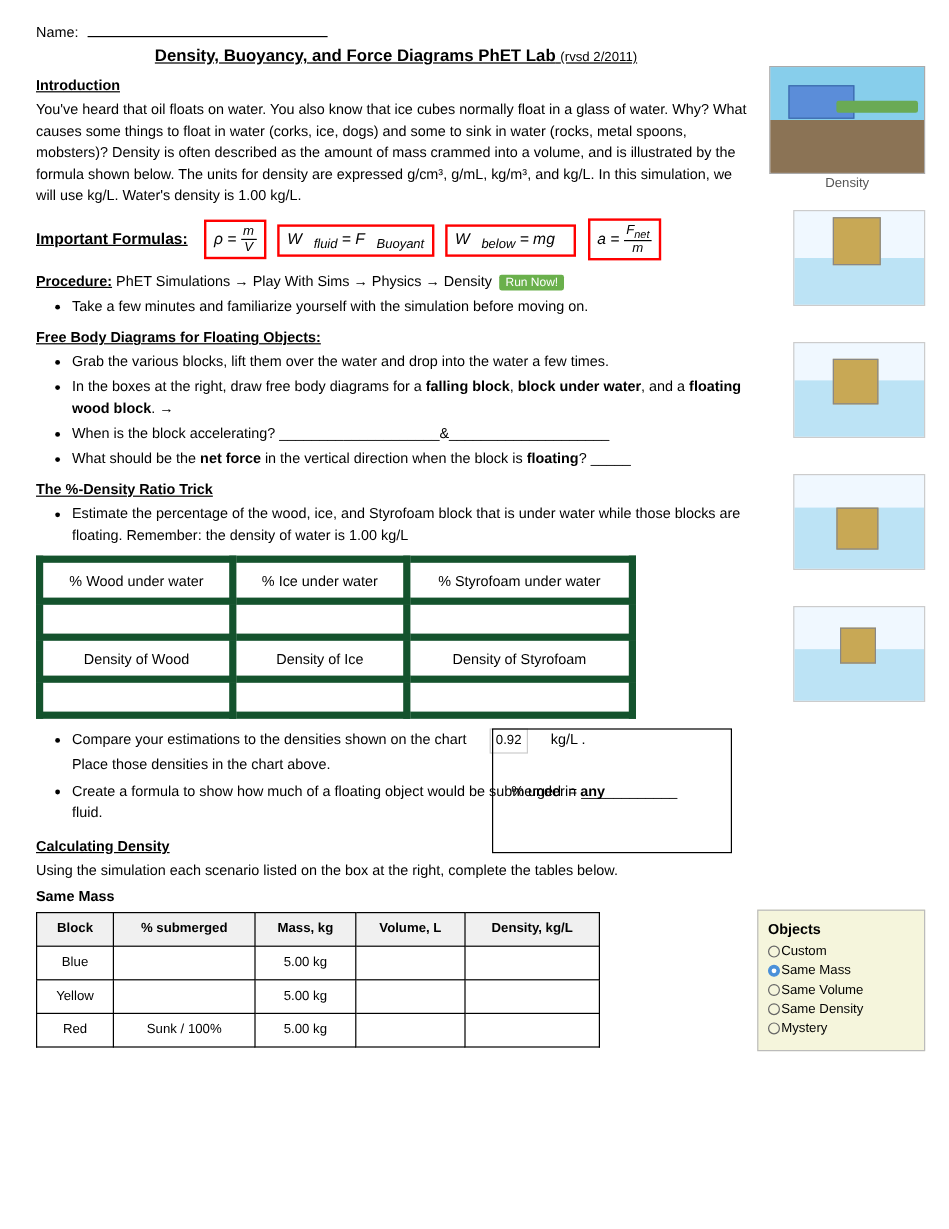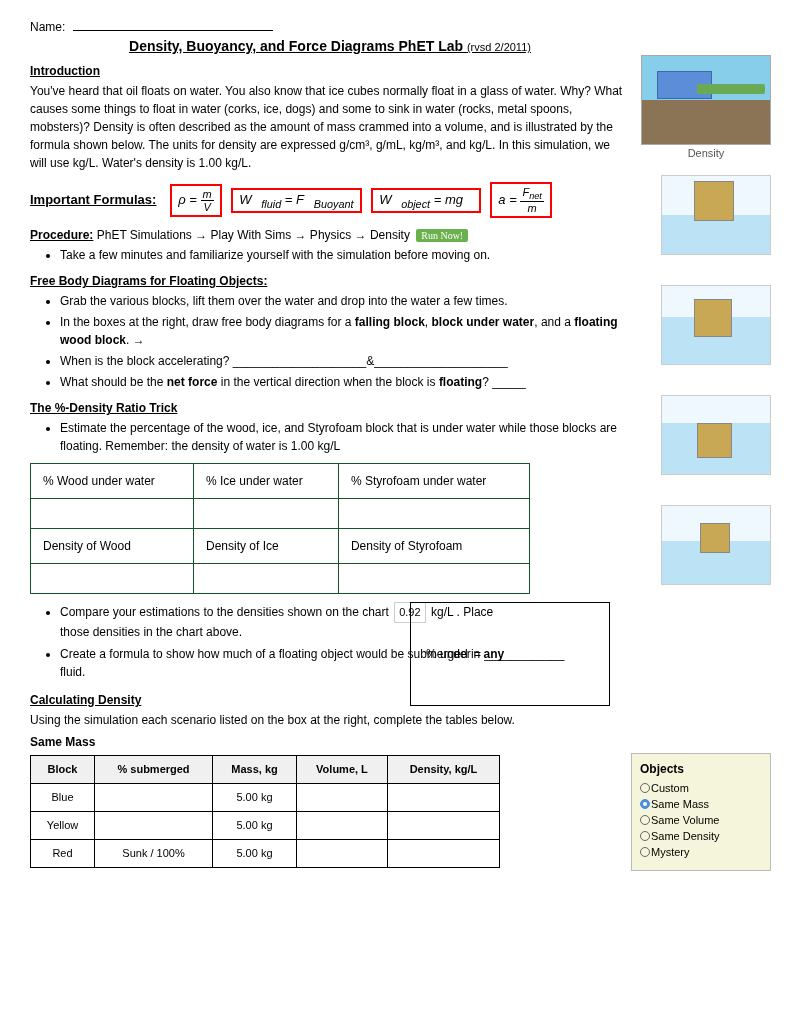--- a/index.html
+++ b/index.html
@@ -106,41 +106,41 @@
     }
     
     .run-now-btn {
       display: inline-block;
       background: #6ab04c;
       color: white;
       font-size: 10px;
       padding: 1px 5px;
       border-radius: 2px;
       margin-left: 3px;
-      font-family: Liberation Serif, serif;
     }
     
     ul.bullet-list {
       list-style: disc;
       padding-left: 30px;
       margin: 4px 0;
     }
     ul.bullet-list li {
       margin-bottom: 3px;
       line-height: 1.5;
     }
     
     .density-table {
       border-collapse: collapse;
       width: 500px;
       margin: 8px 0;
     }
     .density-table td, .density-table th {
-      border: 1px solid #14532d;
+      border: 6px solid #14532d;
       padding: 4px 12px;
+      text-align: center;
       font-size: 12px;
       min-height: 30px;
       height: 35px;
     }
     .density-table .empty-row td {
       height: 30px;
     }
     .objects-panel-title {
       font-weight: bold;
       font-size: 12px;
@@ -192,21 +192,21 @@
       background: #f0f0f0;
       font-weight: bold;
     }
     
     .value-badge {
       display: inline-block;
       border: 1px solid #ccc;
       background: #fff;
       padding: 1px 4px;
       font-size: 11px;
-      margin: 0 2px;
+      margin: 0 16px;
     }
     .arrow { font-style: normal; }
     .bold-underline { font-weight: bold; text-decoration: underline; }
     .bold { font-weight: bold; }
     .main-content {
       width: 600px;
     }
     .procedure-line {
       margin: 6px 0 3px 0;
     }
@@ -279,21 +279,21 @@
       <span style="font-style:italic;">ρ</span> =
       <span class="frac">
         <span class="frac-num">m</span>
         <span class="frac-den">V</span>
       </span>
     </span>
     <span class="formula-box">
       <span style="font-style:italic;">W⃗<sub>fluid</sub></span> = <span style="font-style:italic;">F⃗<sub>Buoyant</sub></span>
     </span>
     <span class="formula-box">
-      <span style="font-style:italic;">W⃗<sub>object</sub></span> = m<span style="font-style:italic;">g⃗</span>
+      <span style="font-style:italic;">W⃗<sub>below</sub></span> = m<span style="font-style:italic;">g⃗</span>
     </span>
     <span class="formula-box">
       <span style="font-style:italic;">a</span> =
       <span class="frac">
         <span class="frac-num"><span style="font-style:italic;">F<sub>net</sub></span></span>
         <span class="frac-den">m</span>
       </span>
     </span>
   </div>
 

